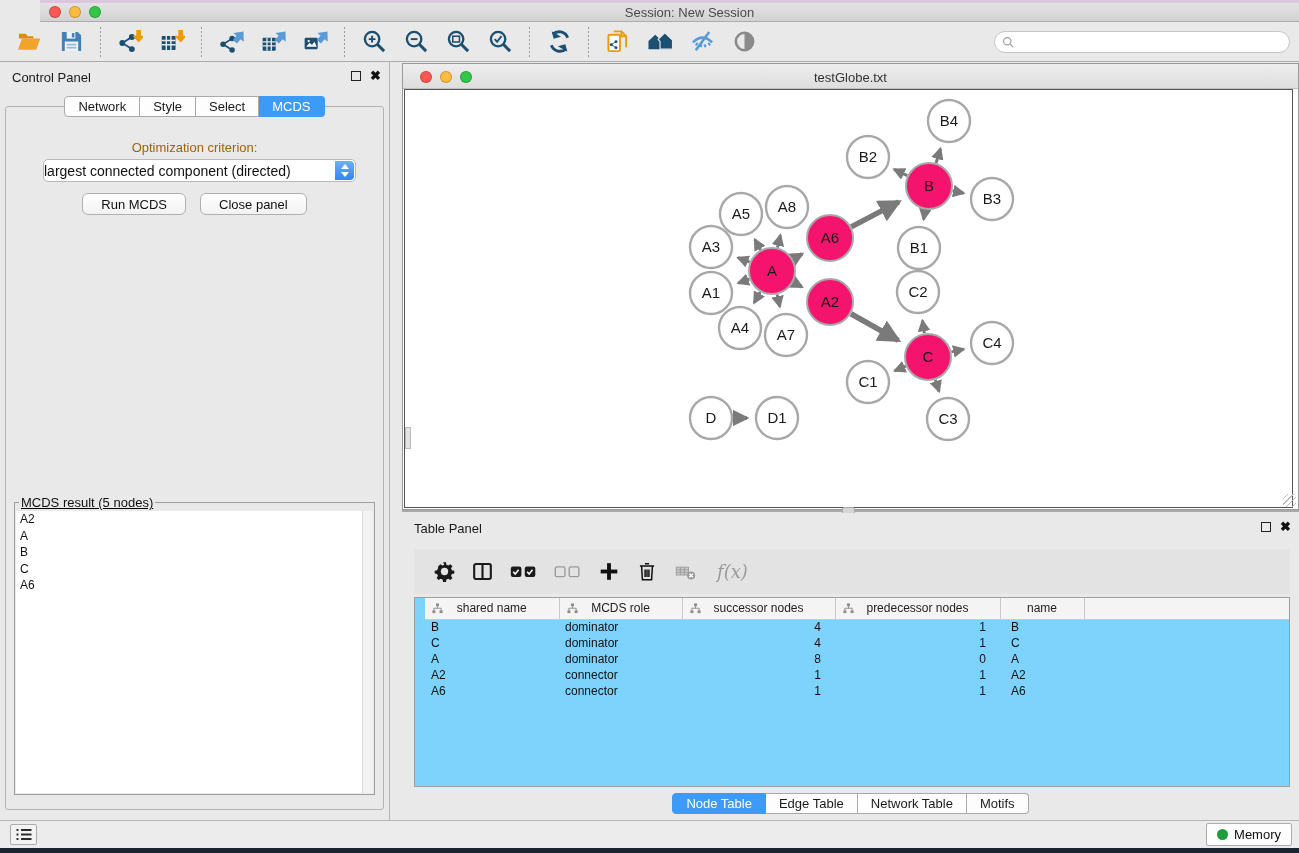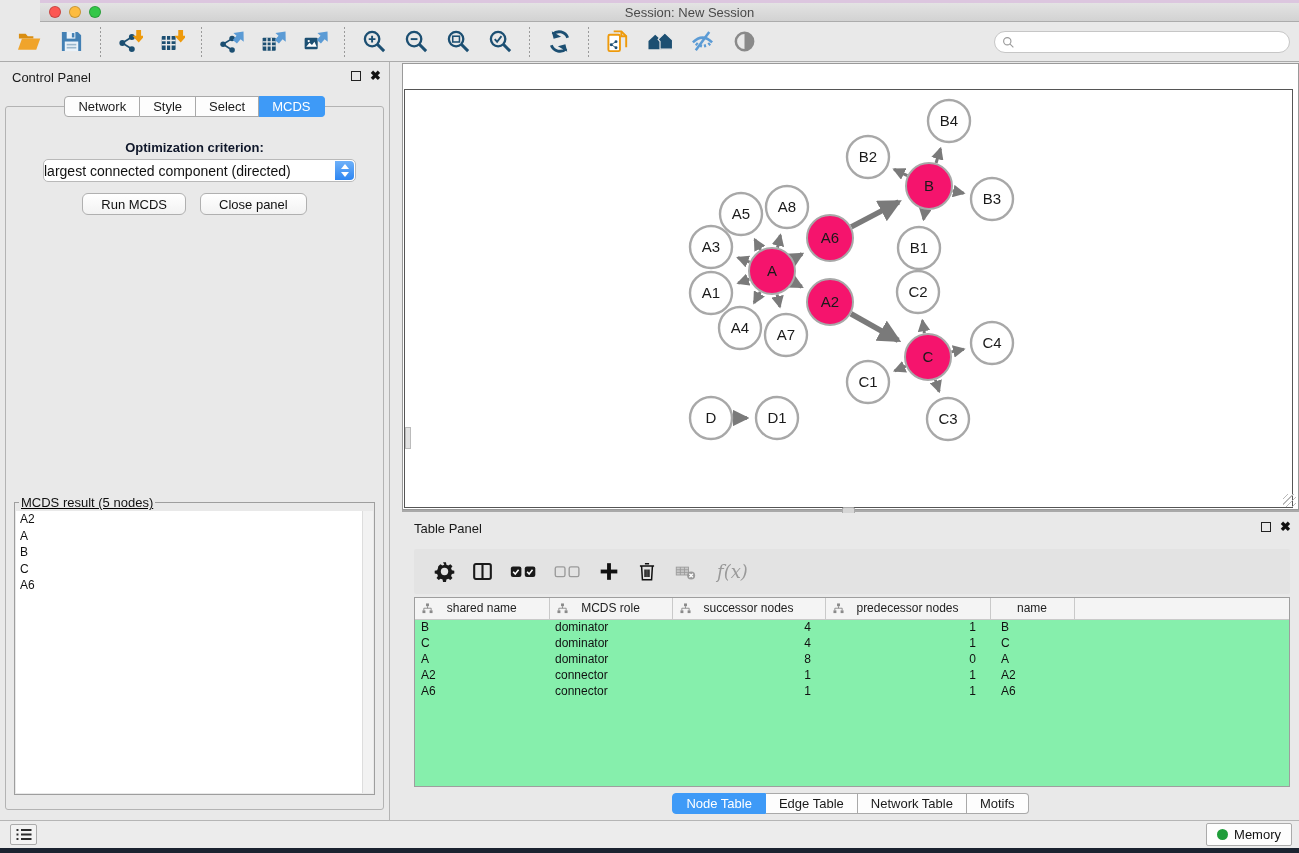--- a/index.html
+++ b/index.html
@@ -34,21 +34,21 @@
   .panel-head .ph-title { position:absolute; left:12px; top:8px; font-size:13px; color:#1A1A1A; }
   .ph-icons { position:absolute; right:8px; top:9px; display:flex; gap:9px; align-items:center; }
   .float-box { width:10px; height:10px; border:1.5px solid #222; }
   .close-x { font-size:13px; font-weight:bold; color:#111; line-height:10px; }
   .cp-tabs { position:absolute; left:0; right:0; top:34px; display:flex; justify-content:center; z-index:3; }
   .tab { height:21px; line-height:19px; padding:0 13px; font-size:13px; background:#FDFDFD; border:1px solid #A9A9A9; border-left:none; color:#1A1A1A; }
   .tab:first-child { border-left:1px solid #A9A9A9; border-radius:4px 0 0 4px; }
   .tab:last-child { border-radius:0 4px 4px 0; }
   .tab.active { background:#3E9AF7; border-color:#3E9AF7; color:#fff; }
   .cp-body { position:absolute; left:5px; right:5px; top:44px; bottom:10px; border:1px solid #B3B3B3; border-radius:3px; }
-  .opt-label { margin-top:33px; text-align:center; font-size:13px; color:#0f172a;font-weight:bold; }
+  .opt-label { margin-top:33px; text-align:center; font-size:13px; color:#a16207; }
   .criterion { position:absolute; left:37px; top:52px; width:313px; height:23px; background:#fff; border:1px solid #B9B9B9;
     border-radius:5px; font-size:14px; display:flex; align-items:center; color:#111; }
   .criterion .stepper { position:absolute; right:1px; top:1px; bottom:1px; width:19px; border-radius:0 4px 4px 0;
     background:linear-gradient(#6FB1F9,#2D86F2); display:flex; flex-direction:column; align-items:center; justify-content:center; gap:3px; }
   .arr-up { width:0; height:0; border-left:4px solid transparent; border-right:4px solid transparent; border-bottom:5px solid #fff; }
   .arr-dn { width:0; height:0; border-left:4px solid transparent; border-right:4px solid transparent; border-top:5px solid #fff; }
   .cp-buttons { position:absolute; left:0; right:0; top:86px; display:flex; justify-content:center; gap:14px; }
   .btn { height:22px; background:linear-gradient(#FFFFFF,#F2F2F2); border:1px solid #B0B0B0; border-radius:6px; font-size:13px; padding:0 18px; color:#111; font-family:"Liberation Sans",sans-serif; }
   .result-fieldset { position:absolute; left:8px; right:8px; top:388px; bottom:14px; border:1px solid #9E9E9E; padding:0;text-decoration:underline; }
   .result-fieldset legend { font-size:13px; color:#111; margin-left:4px; padding:0 2px; }
@@ -71,21 +71,21 @@
   .h-divider { position:absolute; left:402px; top:510px; width:897px; height:2px; background:#A9A9A9; }
   .h-divider .knob { position:absolute; left:440px; top:-3px; width:13px; height:8px; background:#D6D6D6; border:1px solid #ABABAB; border-radius:2px; }
 
   
   .table-panel { position:absolute; left:402px; top:513px; width:897px; height:307px; background:#E9E9E9; }
   .tp-toolbar { position:absolute; left:12px; top:36px; width:876px; height:45px; background:#E3E3E3; border-radius:2px;
     display:flex; align-items:center; padding-left:20px; }
   .tp-btn { display:flex; align-items:center; justify-content:center; margin-right:17px; height:26px; }
   .tp-btn svg { height:21px; }
   .fx { font-family:"DejaVu Serif", serif; font-style:italic; font-size:18px; color:#9a9a9a; margin-left:4px; }
-  .data-table { position:absolute; left:12px; top:84px; width:876px; height:190px; background:#86efac; border:1px solid #9E9E9E; overflow:hidden; }
+  .data-table { position:absolute; left:12px; top:84px; width:876px; height:190px; background:#7dd3fc; border:1px solid #9E9E9E; overflow:hidden;padding-left:10px; }
   table { border-collapse:collapse; width:100%; table-layout:fixed; }
   thead th { height:21px; background:#F4F4F4; border-bottom:1px solid #C9C9C9; border-right:1px solid #C9C9C9;
     font-weight:normal; font-size:12px; color:#222; text-align:center; position:relative; }
   thead th .hicon { position:absolute; left:7px; top:5px; }
   tbody td { height:16px; font-size:12px; color:#111; padding:0 6px; white-space:nowrap; overflow:hidden; }
   td.num { text-align:right; padding-right:14px; }
   td.c4 { padding-left:11px; }
   .tp-tabs { position:absolute; left:0; right:0; top:280px; display:flex; justify-content:center; }
   
   .status-bar { position:absolute; left:0; top:820px; width:1299px; height:28px; background:#ECECEC; border-top:1px solid #B5B5B5; }
@@ -319,20 +319,28 @@
             <div class="result-item">A</div>
             <div class="result-item">B</div>
             <div class="result-item">C</div>
             <div class="result-item">A6</div>
           </div>
       </fieldset>
     </div>
   </div>
 
   <div class="net-window">
+    <div class="net-titlebar">
+      <div class="lights">
+        <div class="light red"></div>
+        <div class="light yellow"></div>
+        <div class="light green"></div>
+      </div>
+      <div class="win-title">testGlobe.txt</div>
+    </div>
     <div class="net-canvas">
       <svg id="graph-svg" width="887" height="417" viewBox="0 0 887 417">
           <defs>
             <marker id="arrow" viewBox="0 0 10 10" refX="8.5" refY="5" markerWidth="4.2" markerHeight="4.2" orient="auto">
               <path d="M0 0L10 5L0 10z" fill="#7A7A7A"></path>
             </marker>
           </defs>
           <line x1="344.6664171592628" y1="172.21301658725093" x2="332.8933560040544" y2="167.58099252618536" stroke="#7A7A7A" stroke-width="3" marker-end="url(#arrow)"></line>
           <line x1="355.5334732741604" y1="159.91638634281102" x2="349.80760926569855" y2="149.38818477886505" stroke="#7A7A7A" stroke-width="3" marker-end="url(#arrow)"></line>
           <line x1="372.4765917469439" y1="157.63320854637277" x2="375.4052707713884" y2="145.13751137540945" stroke="#7A7A7A" stroke-width="3" marker-end="url(#arrow)"></line>

